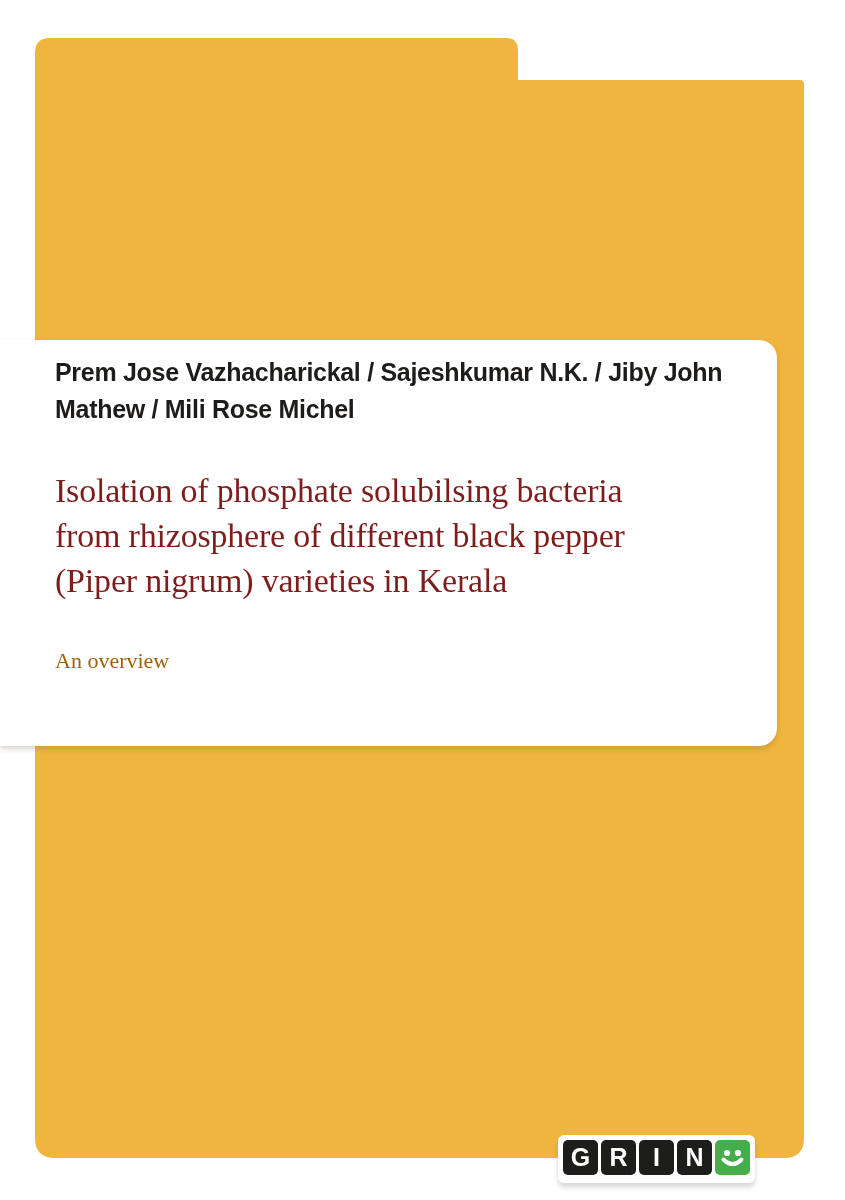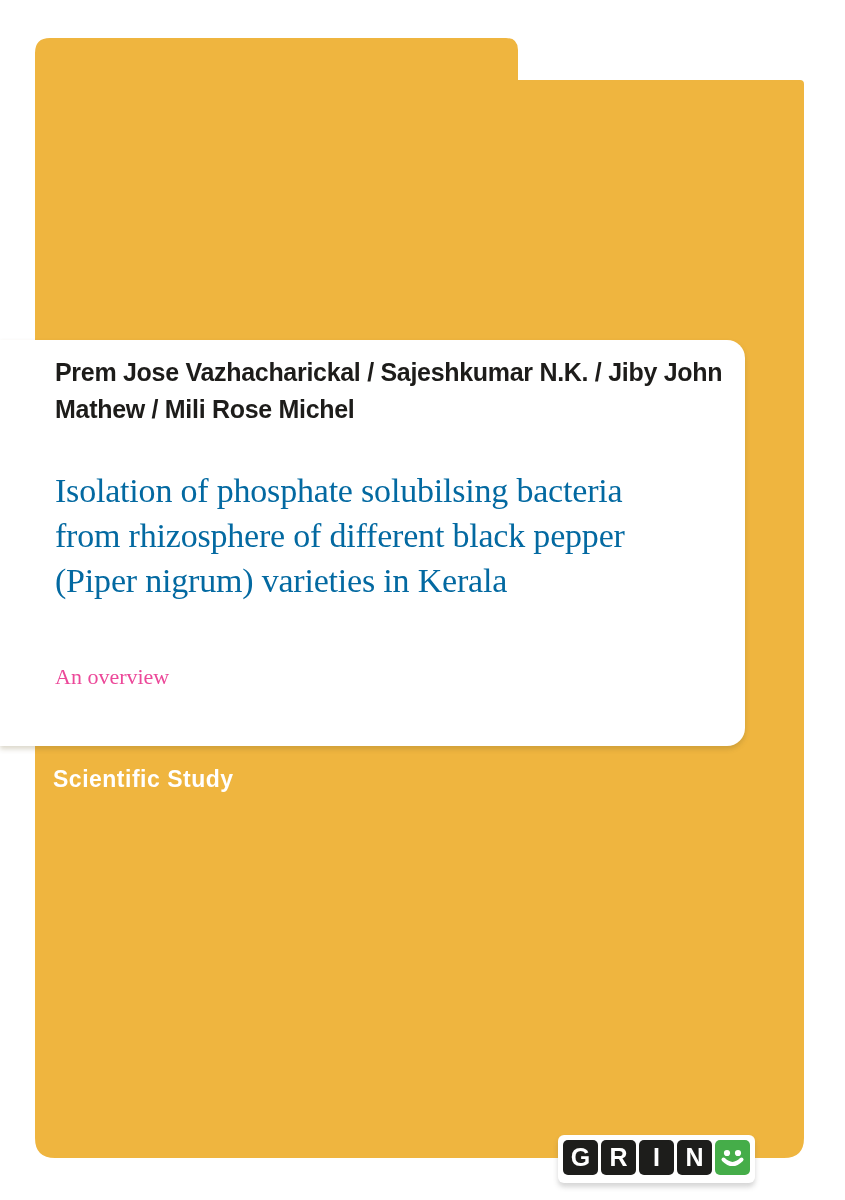--- a/index.html
+++ b/index.html
@@ -33,20 +33,21 @@
   }
   .author-title-panel {
     position: absolute;
     left: 0;
     top: 340px;
     width: 745px;
     height: 406px;
     background: #ffffff;
     border-radius: 0 18px 18px 0;
     box-shadow: 0 3px 5px rgba(110, 95, 45, 0.25);
+    padding-left: 32px;
   }
   .authors-text {
     position: absolute;
     left: 55px;
     top: 14px;
     width: 690px;
     font-size: 25px;
     line-height: 37px;
     font-weight: bold;
     letter-spacing: -0.3px;
@@ -55,30 +56,30 @@
   }
   .book-title {
     position: absolute;
     left: 55px;
     top: 128px;
     width: 700px;
     font-family: "Liberation Serif", serif;
     font-size: 34px;
     line-height: 45px;
     letter-spacing: -0.2px;
-    color: #0369a1;
+    color: #7f1d1d;
     white-space: pre-line;
   }
   .book-subtitle {
     position: absolute;
     left: 55px;
-    top: 324px;
+    top: 308px;
     font-family: "Liberation Serif", serif;
     font-size: 22px;
-    color: #ec4899;
+    color: #a16207;
   }
   .document-type-label {
     position: absolute;
     left: 53px;
     top: 766px;
     font-size: 23px;
     font-weight: bold;
     letter-spacing: 0.5px;
     color: #ffffff;
   }
@@ -135,21 +136,20 @@
 
   <div class="author-title-panel">
     <div class="authors-text">Prem Jose Vazhacharickal / Sajeshkumar N.K. / Jiby John
 Mathew / Mili Rose Michel</div>
     <div class="book-title">Isolation of phosphate solubilsing bacteria
 from rhizosphere of different black pepper
 (Piper nigrum) varieties in Kerala</div>
     <div class="book-subtitle">An overview</div>
   </div>
 
-  <div class="document-type-label">Scientific Study</div>
 
   <div class="grin-logo">
     <div class="grin-tile">
       <span>G</span>
     </div>
     <div class="grin-tile">
       <span>R</span>
     </div>
     <div class="grin-tile">
       <span>I</span>

